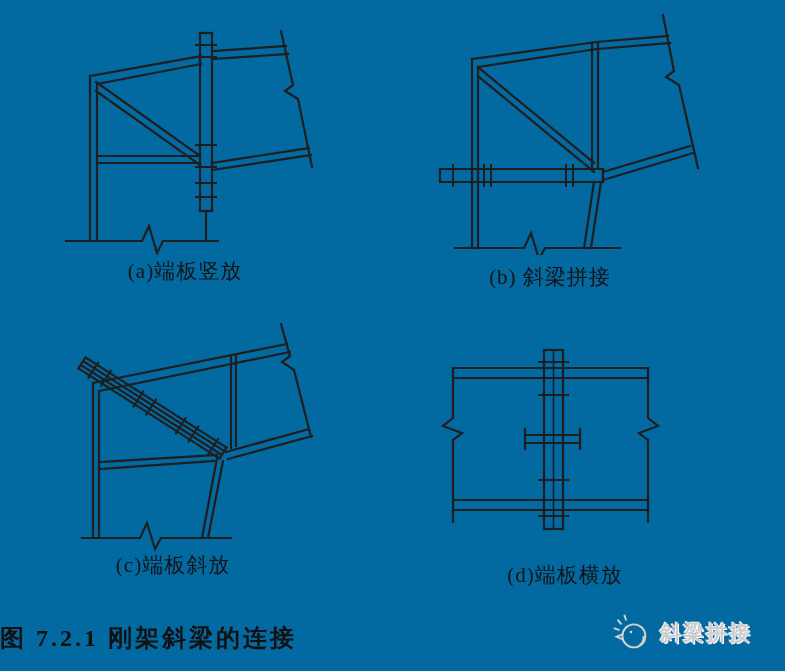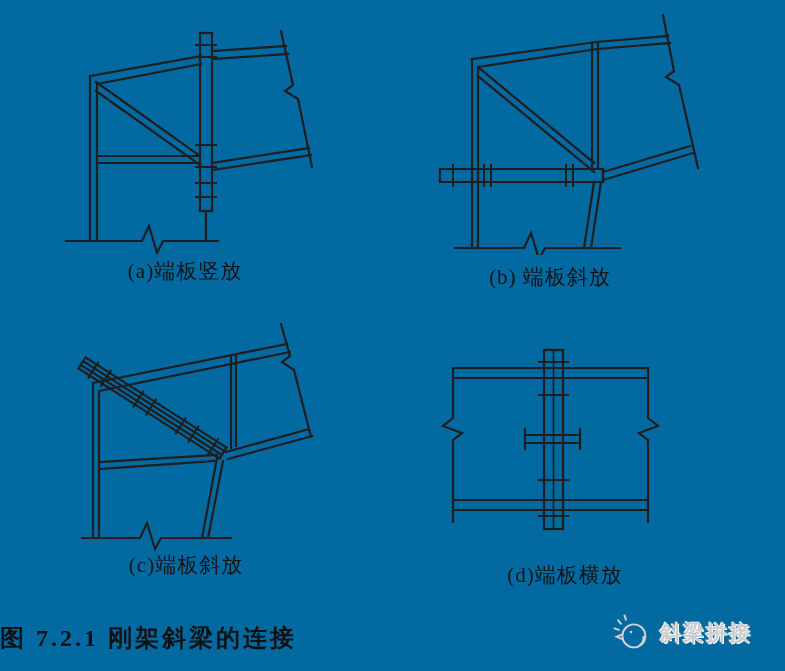--- a/index.html
+++ b/index.html
@@ -98,21 +98,21 @@
         <path d="M181,177 L171,243"></path>
 
       <path d="M183,167 L270,141"></path>
         <path d="M183,175 L273,148"></path>
 
       <path d="M243,10 L254,66 L246,72 L259,80 L278,163"></path>
 
       <path d="M35,243 L104,243 L111,228 L119,254 L125,243 L200,243"></path>
     </g>
   </svg>
-  <div class="panel-label" style="left:430px;top:263px;width:240px">(b) 端板斜放</div>
+  <div class="panel-label" style="left:430px;top:263px;width:240px">(b) 斜梁拼接</div>
 
   <svg class="panel-svg" style="left:50px;top:315px" width="320" height="240" viewBox="0 0 320 240">
     <g class="drawing">
 
       <path d="M43,68 L43,223"></path>
         <path d="M49,76 L49,223"></path>
 
       <path d="M43,68 L237,29"></path>
         <path d="M49,76 L240,37"></path>
 
@@ -142,21 +142,21 @@
         <path d="M173,146 L158,223"></path>
 
       <path d="M176,137 L259,114"></path>
         <path d="M178,144 L262,121"></path>
 
       <path d="M231,9 L240,41 L232,47 L244,55 L261,122"></path>
 
       <path d="M32,223 L90,223 L97,208 L105,234 L111,223 L181,223"></path>
     </g>
   </svg>
-  <div class="panel-label" style="left:61px;top:551px;width:250px">(c)端板斜放</div>
+  <div class="panel-label" style="left:48px;top:551px;width:250px">(c)端板斜放</div>
 
   <svg class="panel-svg" style="left:430px;top:330px" width="320" height="220" viewBox="0 0 320 220">
     <g class="drawing">
 
       <path d="M23,38 L218,38"></path>
         <path d="M23,48 L218,48"></path>
       <path d="M23,170 L218,170"></path>
         <path d="M23,180 L218,180"></path>
 
       <path d="M23,38 L23,88 L13,96 L32,103 L23,110 L23,192"></path>

